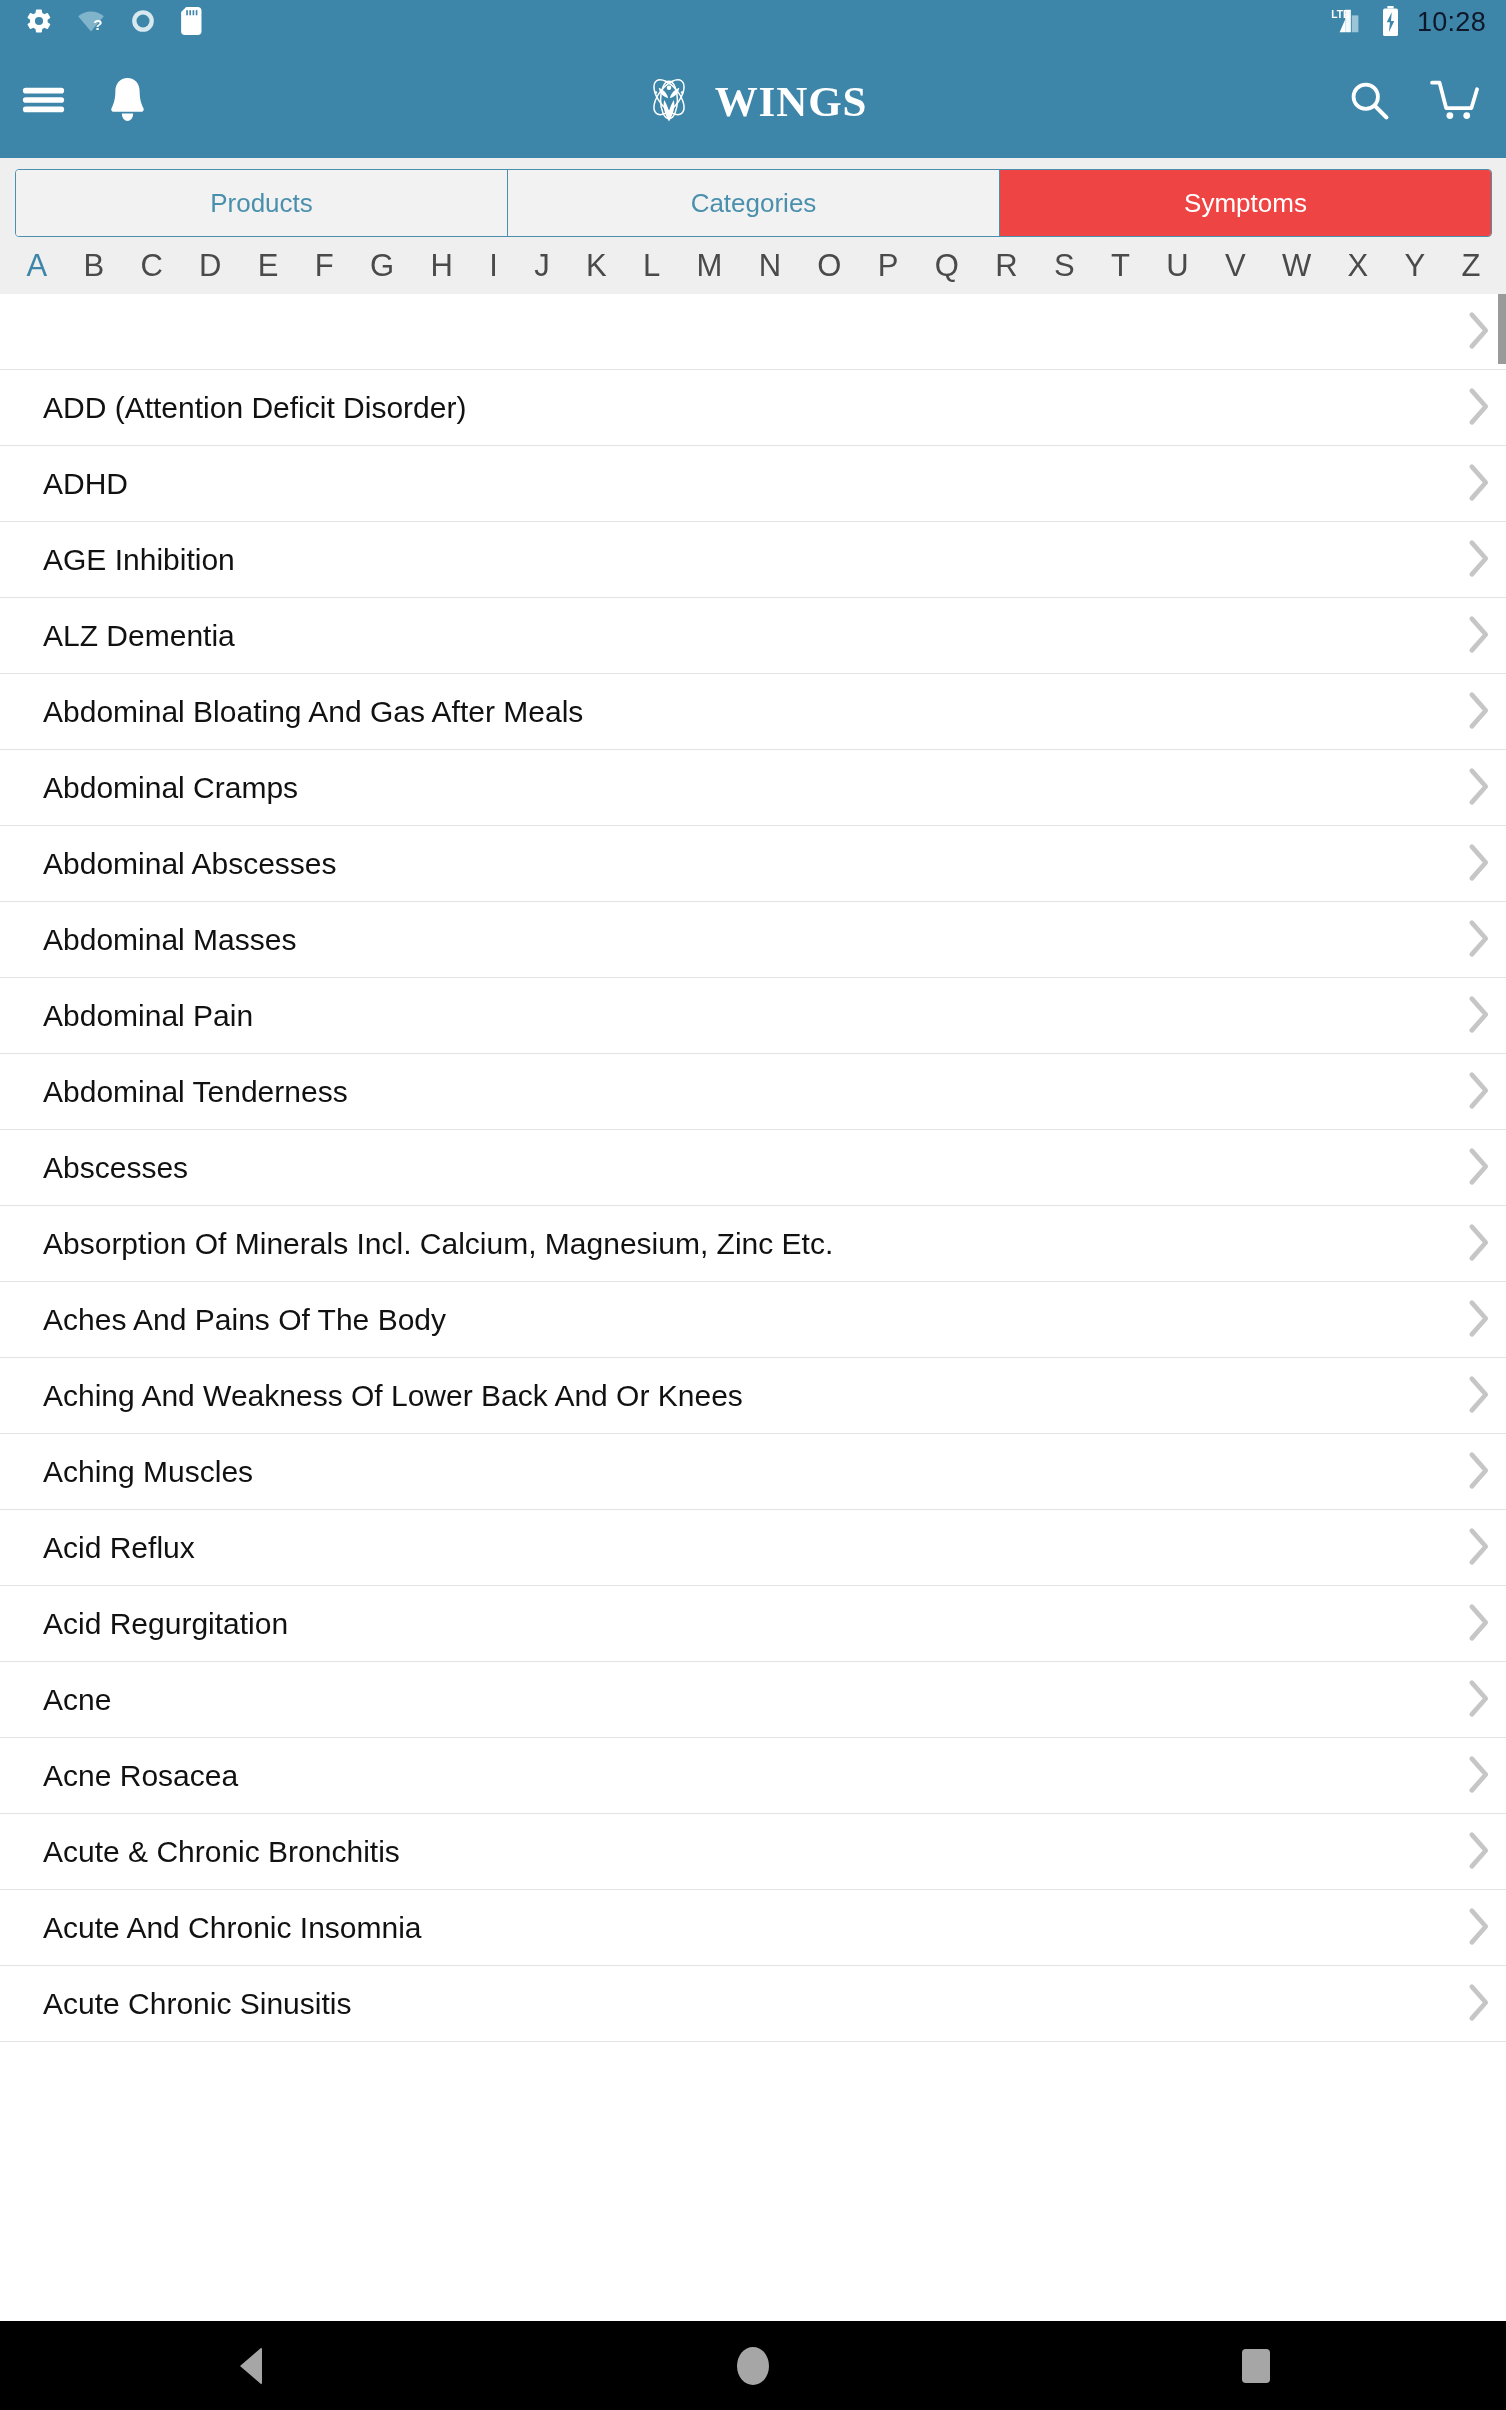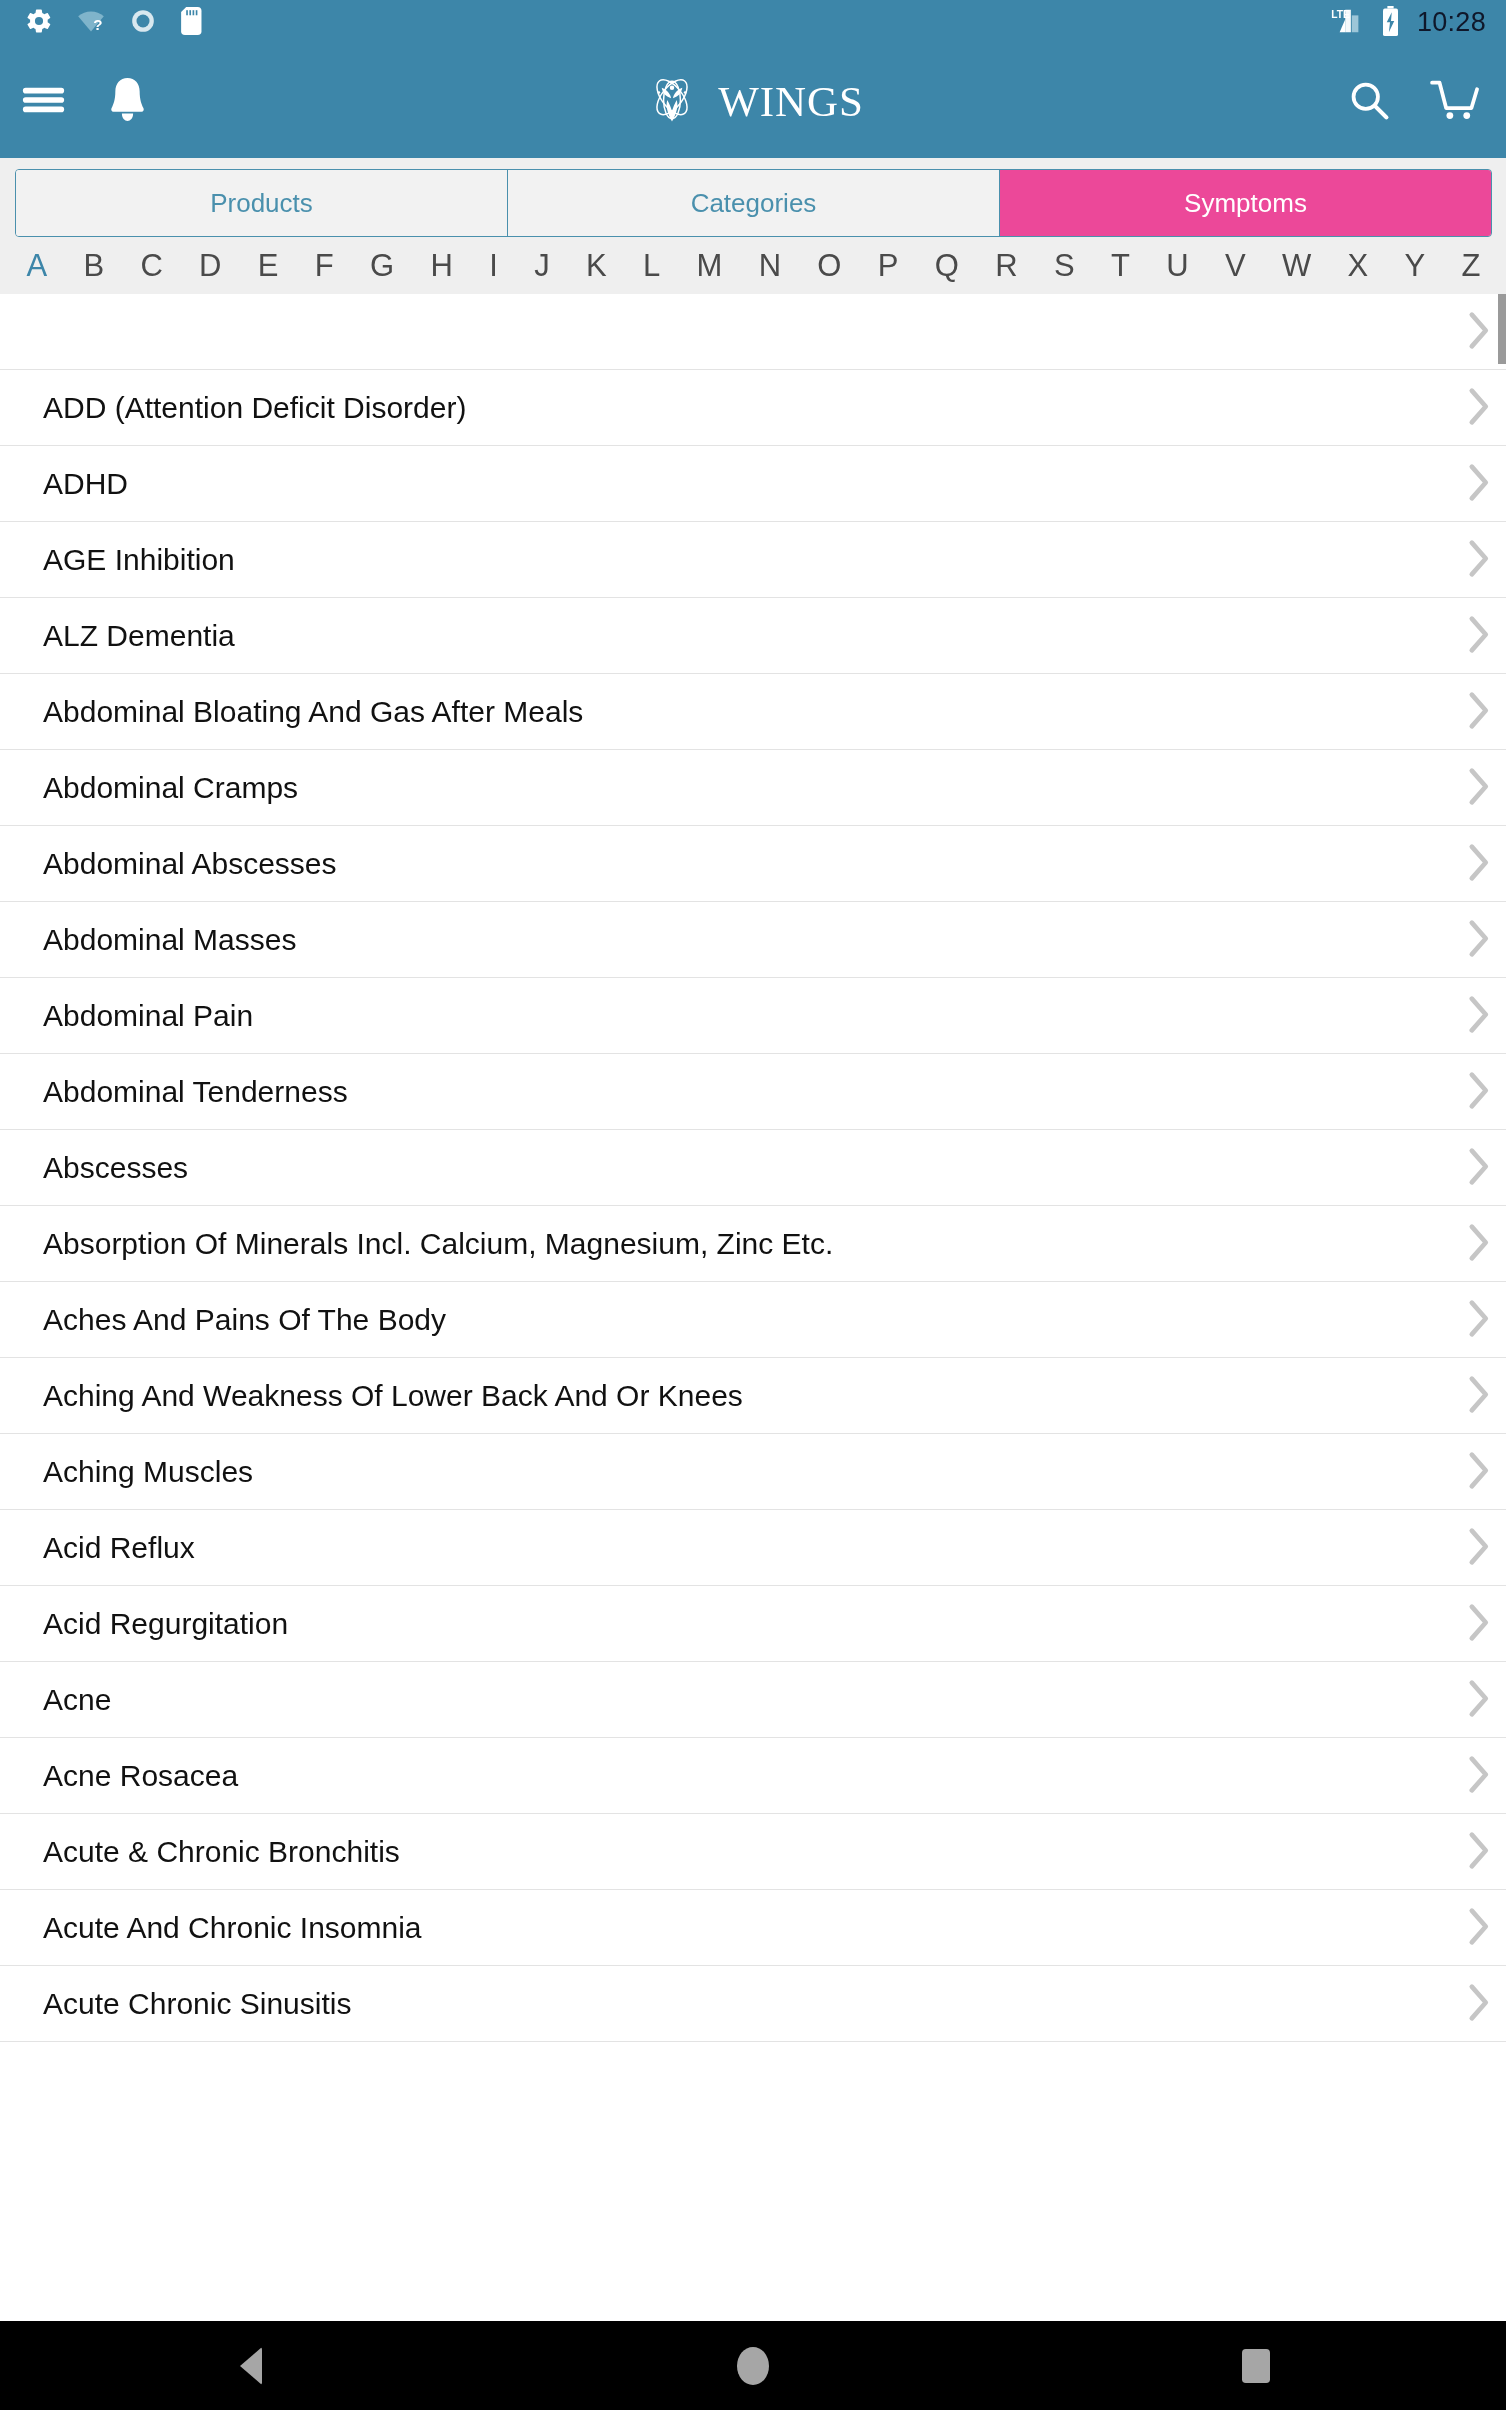--- a/index.html
+++ b/index.html
@@ -62,20 +62,21 @@
     background: none; border: none; cursor: pointer;
     display: flex; align-items: center; justify-content: center;
     padding: 0;
   }
   .brand {
     position: absolute;
     left: 0; right: 0; top: 0; bottom: 0;
     display: flex; align-items: center; justify-content: center;
     gap: 17px;
     pointer-events: none;
+    font-weight: bold;
   }
   .brand-text {
     color: #ffffff;
     font-family: "Liberation Serif", serif;
     font-size: 43px;
     letter-spacing: 0.9px;
     line-height: 1;
   }
 
   
@@ -99,21 +100,21 @@
     font-size: 26px;
     background: #f2f2f2;
     color: #4a90ad;
     border: none;
     border-right: 1.9px solid #4a90ad;
     cursor: pointer;
     font-family: "Liberation Sans", sans-serif;
   }
   .tab:last-child { border-right: none; }
   .tab.active {
-    background: #ec4899;
+    background: #ef4444;
     color: #ffffff;
   }
 
   
   .alpha-bar {
     background: #efefef;
     display: flex;
     align-items: center;
     justify-content: space-between;
     padding: 3.8px 22.6px 13px 22.6px;

